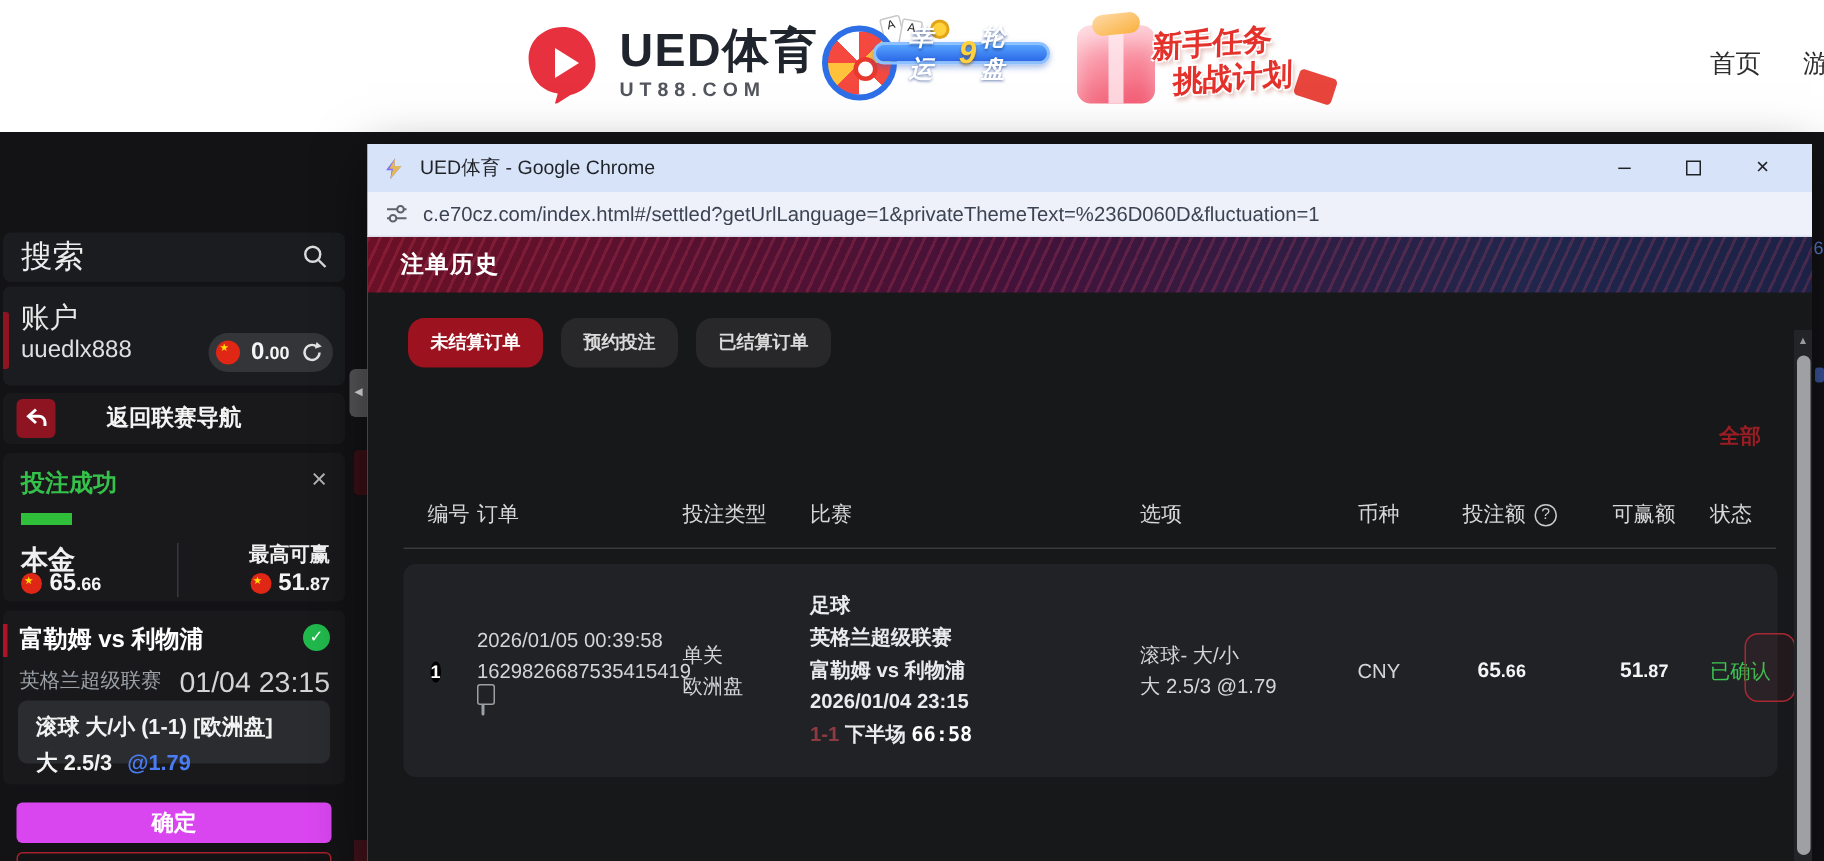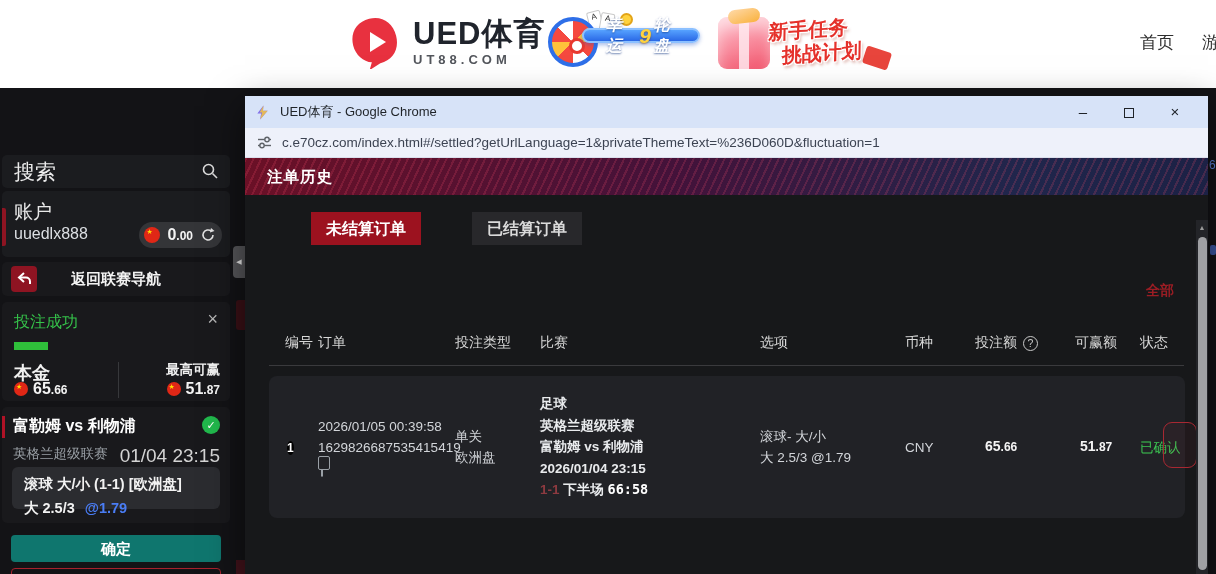--- a/index.html
+++ b/index.html
@@ -53,41 +53,41 @@
   .flag { width:16px; height:16px; border-radius:50%; background:#e02716; position:relative; flex:none; display:inline-block; }
   .flag:before { content:"★"; position:absolute; left:2px; top:1px; font-size:7px; color:#ffde00; }
   .flag.sm { width:14px; height:14px; }
   .balance-val { font-size:13px; font-weight:700; color:#f2f2f2; }
   .refresh { width:16px; height:16px; }
   .sb-back { top:174px; height:34px; background:#19191c; }
   .back-ico { position:absolute; left:9px; top:4px; width:26px; height:26px; background:#8e1422; border-radius:4px; }
   .back-ico svg { position:absolute; left:4px; top:4px; }
   .sb-back .lbl { display:block; text-align:center; line-height:34px; font-size:15px; font-weight:700; color:#f3f3f3; }
   .sb-success { top:214px; height:99px; background:#19191c; }
-  .bs-title { position:absolute; left:12px; top:10px; font-size:16px; font-weight:400; color:#35c24a; }
+  .bs-title { position:absolute; left:12px; top:10px; font-size:16px; font-weight:700; color:#35c24a; }
   .bs-close { position:absolute; right:12px; top:7px; font-size:18px; color:#b5b5b5; cursor:default; }
   .bs-bar { position:absolute; left:12px; top:40px; width:34px; height:8px; background:#2fbf3a; }
   .bs-div { position:absolute; left:116px; top:60px; width:1px; height:36px; background:#37383b; }
   .bs-lab-l { position:absolute; left:12px; top:59px; font-size:18px; font-weight:700; color:#f0f0f0; }
   .bs-lab-r { position:absolute; right:10px; top:59px; font-size:13.5px; font-weight:700; color:#f0f0f0; }
   .bs-val-l { position:absolute; left:12px; top:78px; display:flex; align-items:center; gap:5px; }
   .bs-val-r { position:absolute; right:10px; top:78px; display:flex; align-items:center; gap:5px; }
   .money { font-size:16px; font-weight:700; color:#f4f4f4; }
   .money .dec { font-size:12px; }
   .sb-match { top:319px; height:116px; background:#19191c; }
   .mc-bar { position:absolute; left:0; top:9px; width:3px; height:22px; background:#b01226; }
   .mc-teams { position:absolute; left:11px; top:9px; font-size:16px; font-weight:700; color:#ffffff; }
   .mc-check { position:absolute; right:10px; top:9px; width:18px; height:18px; border-radius:50%; background:#21b84c; color:#fff; font-size:11px; line-height:18px; text-align:center; }
   .mc-league { position:absolute; left:11px; top:38px; font-size:13.5px; color:#9aa0a6; }
   .mc-time { position:absolute; right:10px; top:38px; font-size:19px; color:#d4d4d4; }
   .mc-inner { position:absolute; left:10px; right:10px; top:60px; height:42px; background:#2b2c30; border-radius:6px; }
   .mc-market { position:absolute; left:12px; top:8px; font-size:14.5px; font-weight:700; color:#f2f2f2; }
   .mc-pick { position:absolute; left:12px; top:32px; font-size:14.5px; font-weight:700; color:#f2f2f2; }
   .mc-odds { color:#4a7df5; margin-left:6px; }
-  .sb-confirm { position:absolute; left:11px; top:447px; width:210px; height:27px; background:#0f766e; border-radius:4px;
+  .sb-confirm { position:absolute; left:11px; top:447px; width:210px; height:27px; background:#d946ef; border-radius:4px;
                 color:#fff; font-size:15px; font-weight:700; text-align:center; line-height:27px; }
   .sb-outline { position:absolute; left:11px; top:480px; width:210px; height:22px; border:1.5px solid #a6212c; border-radius:4px; }
   .gap-tab { position:absolute; left:233px; top:158px; width:12px; height:32px; background:#57575a; border-radius:4px 0 0 4px; color:#e9e9e9; font-size:7px; text-align:center; line-height:32px; }
   .gap-red1 { position:absolute; left:236px; top:212px; width:9px; height:30px; background:#3a1016; border-radius:3px 0 0 3px; }
   .gap-red2 { position:absolute; left:236px; top:472px; width:9px; height:14px; background:#40121a; }
   .edge-6 { position:absolute; left:1209px; top:70px; font-size:12px; color:#5b80d8; }
   .edge-frag { position:absolute; left:1210px; top:157px; width:6px; height:10px; background:#3a57a0; border-radius:2px; }
 
   
   .chrome { position:absolute; left:245px; top:96px; width:963px; height:478px; background:#bef264; z-index:3; box-shadow:0 10px 34px rgba(0,0,0,.55); }
@@ -98,21 +98,21 @@
   .wc { width:46px; text-align:center; font-size:15px; color:#1f2328; line-height:32px; }
   .wc .sq { display:inline-block; width:10px; height:10px; border:1.2px solid #1f2328; vertical-align:middle; }
   .urlbar { height:30px; background:#eef1fa; display:flex; align-items:center; padding:0 12px; gap:10px; border-bottom:1px solid #dadfec; }
   .url-text { font-size:13.5px; color:#3c4352; white-space:nowrap; overflow:hidden; }
   .content { position:relative; height:416px; background:#17181a; overflow:hidden; }
   .page-title-bar { height:37px; line-height:37px; padding-left:22px; color:#fff; font-size:15.5px; font-weight:700; letter-spacing:1px;
       background:
         repeating-linear-gradient(115deg, rgba(255,80,110,.18) 0 2px, rgba(0,0,0,0) 2px 7px),
         linear-gradient(100deg,#6b1026 0%,#43123a 45%,#20264c 80%,#1c2145 100%); }
   .tabs { position:absolute; top:54px; left:27px; display:flex; gap:12px; }
-  .tab { height:33px; line-height:33px; padding:0 15px; border-radius:0; font-size:16px; font-weight:700; background:#28282b; color:#dadada;margin-left:39px; }
+  .tab { height:33px; line-height:33px; padding:0 15px; border-radius:11px; font-size:12px; font-weight:700; background:#28282b; color:#dadada; }
   .tab.active { background:#9c121f; color:#fff; }
   .filters { position:absolute; top:122px; left:27px; display:flex; gap:26px; align-items:center; }
   .chk { display:flex; align-items:center; gap:9px; }
   .chk .box { width:15px; height:15px; border:2px solid #d8d8d8; border-radius:2px; background:transparent; }
   .chk .lab { font-size:15px; font-weight:700; color:#f2f2f2; }
   .all-link { position:absolute; top:124px; right:34px; font-size:14px; font-weight:700; color:#9b1d24; }
   .grid { display:grid; grid-template-columns:44px 137px 85px 220px 145px 70px 100px 65px auto; }
   .thead { position:absolute; top:176px; left:24px; right:24px; color:#d8d8d8; font-size:14px; padding-bottom:13px; border-bottom:1px solid #3a3a3d; }
   .thead > div { padding-left:5px; display:flex; align-items:center; gap:6px; }
   .thead > div:first-child { padding-left:16px; }
@@ -277,20 +277,21 @@
         <circle cx="5" cy="10.5" r="2.2" fill="#eef1fa" stroke="#5f6368" stroke-width="1.4"></circle>
       </svg>
       <span class="url-text">c.e70cz.com/index.html#/settled?getUrlLanguage=1&amp;privateThemeText=%236D060D&amp;fluctuation=1</span>
     </div>
 
     <div class="content">
       <div class="page-title-bar">注单历史</div>
 
       <div class="tabs">
         <span class="tab active">未结算订单</span>
+        <span class="tab">预约投注</span>
         <span class="tab">已结算订单</span>
       </div>
 
       <span class="all-link">全部</span>
 
       <div class="thead grid">
         <div>
             <span>编号</span>
           </div>
         <div>

